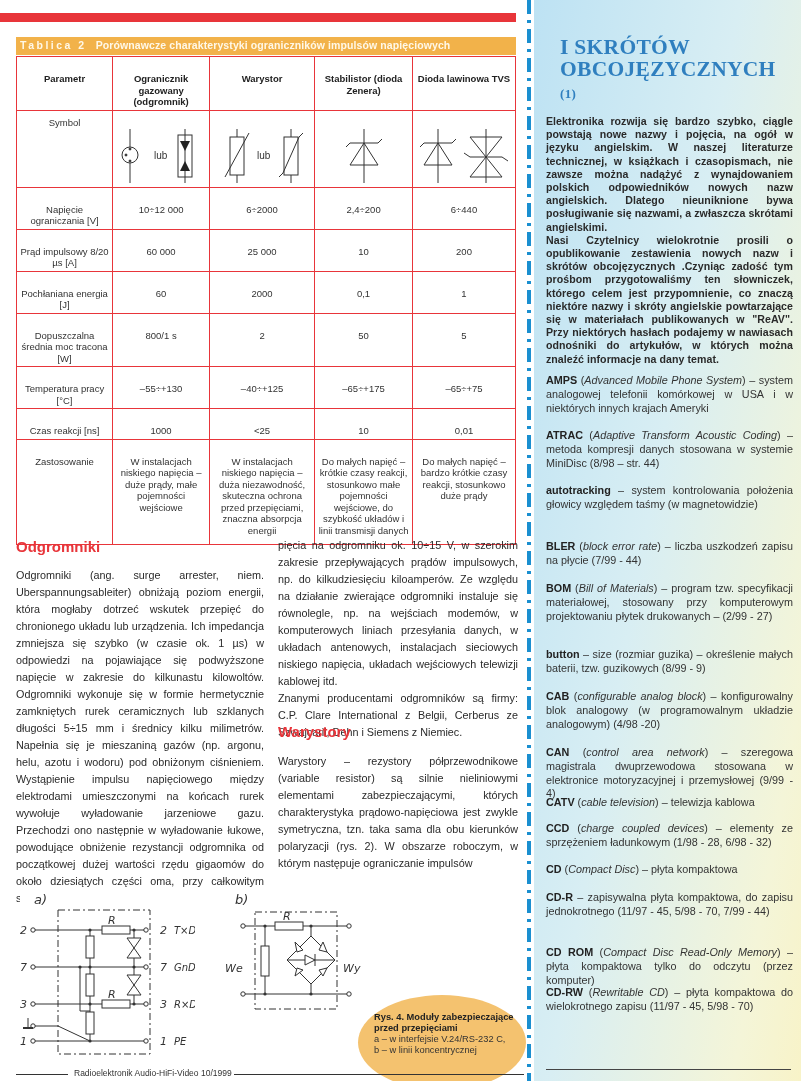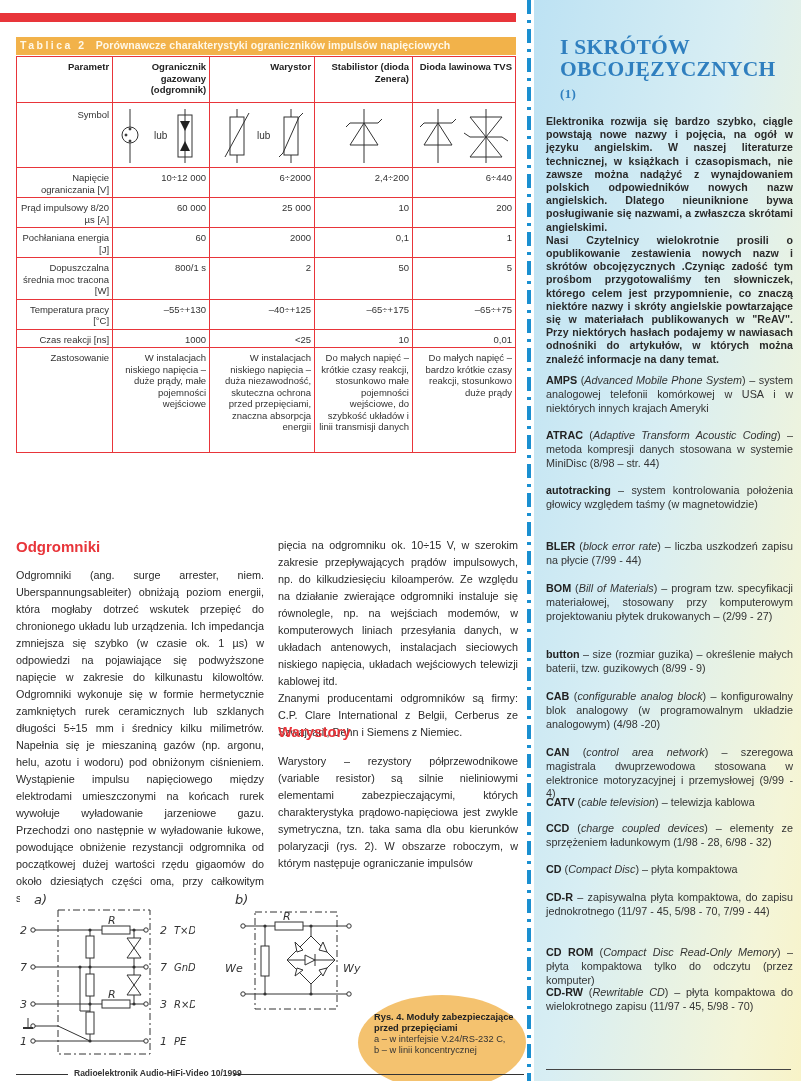--- a/index.html
+++ b/index.html
@@ -6,21 +6,21 @@
   html, body { width: 801px; height: 1081px; overflow: hidden; background: #fff; }
   body { position: relative; font-family: "Liberation Sans", sans-serif; color: #222; }
 
   .redbar { position: absolute; left: 0; top: 13px; width: 516px; height: 9px; background: #e8353a; }
 
   .tab-caption { position: absolute; left: 16px; top: 37px; width: 500px; height: 18px; background: #f2b24a;
     font-size: 10.5px; font-weight: bold; color: #fff8e8; padding: 2px 4px; letter-spacing: 0.1px; white-space: nowrap; }
   .tab-caption .lbl { letter-spacing: 2.5px; font-weight: bold; margin-right: 6px; }
 
   table.cmp { position: absolute; left: 16px; top: 56px; width: 500px; border-collapse: collapse; font-size: 9.5px; color: #333; }
-  table.cmp td, table.cmp th { border: 1.3px solid #e8353a; text-align: right; vertical-align: top; padding: 4px 3px 2px; line-height: 11.5px; }
+  table.cmp td, table.cmp th { border: 1.3px solid #e8353a; text-align: center; vertical-align: top; padding: 16px 3px 2px; line-height: 11.5px; }
   table.cmp th { font-weight: bold; color: #222; height: 46px; }
   .c0 { width: 100px; } .c1 { width: 95px; } .c2 { width: 104px; } .c3 { width: 102px; } .c4 { width: 99px; }
   .sym-row td { height: 62px; padding: 2px; }
   .sym-row td svg { display: block; margin: 0 auto; }
 
   h2.sec { position: absolute; font-family: "Liberation Sans", sans-serif; font-weight: bold; color: #e8353a; font-size: 15px; }
   .body-text { position: absolute; font-size: 10.8px; line-height: 17px; text-align: justify; color: #2a2a2a; }
   .body-text p { text-indent: 0; }
 
   .divider-dash { position: absolute; left: 527px; top: 0; width: 4px; height: 1081px;
@@ -40,21 +40,21 @@
 
   .fig { position: absolute; }
   .fig-caption { position: absolute; left: 358px; top: 995px; width: 168px; height: 95px; border-radius: 50%;
     background: #f4c26f; }
   .fig-caption-text { position: absolute; left: 374px; top: 1012px; width: 152px; font-size: 9.3px; line-height: 11px; color: #333; }
   .fig-caption-text b { font-weight: bold; color: #222; }
 
   .footer { position: absolute; left: 16px; top: 1068px; width: 505px; height: 12px; font-size: 8.5px; color: #333; }
   .footer .line-l { position: absolute; left: 0; top: 6px; width: 52px; height: 1px; background: #333; }
   .footer .line-r { position: absolute; left: 218px; top: 6px; width: 290px; height: 1px; background: #333; }
-  .footer .txt { position: absolute; left: 58px; top: 0; white-space: nowrap; font-weight: bold; }
+  .footer .txt { position: absolute; left: 58px; top: 0; white-space: nowrap; }
 </style>
 </head>
 <body>
 
 <div class="redbar"></div>
 
 <div class="tab-caption">
   <span class="lbl">Tablica 2</span>
   <span>Porównawcze charakterystyki ograniczników impulsów napięciowych</span>
 </div>

